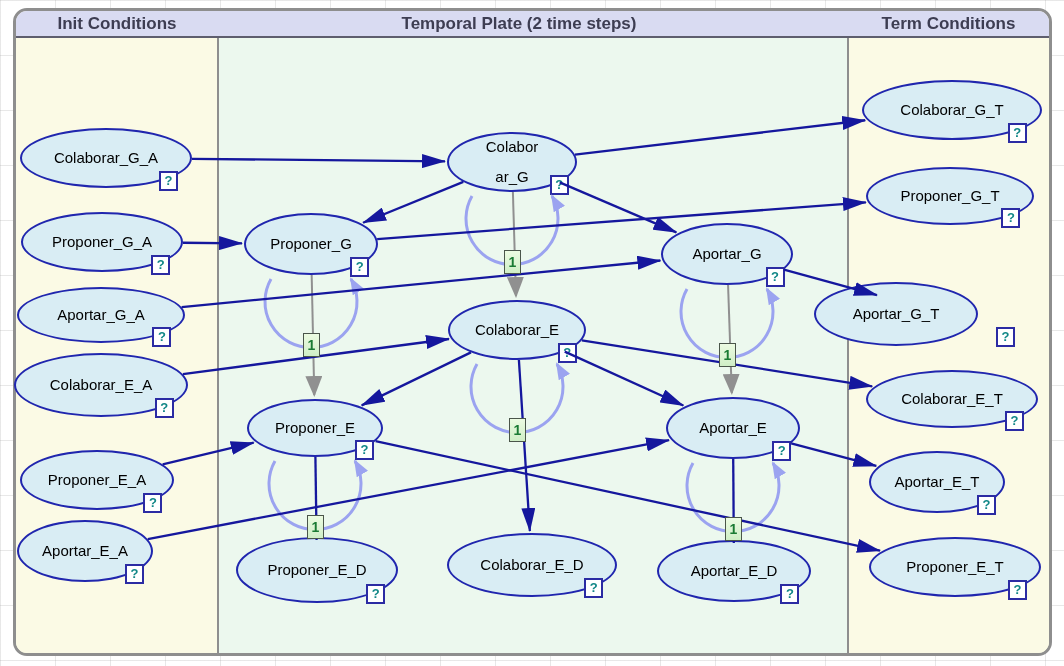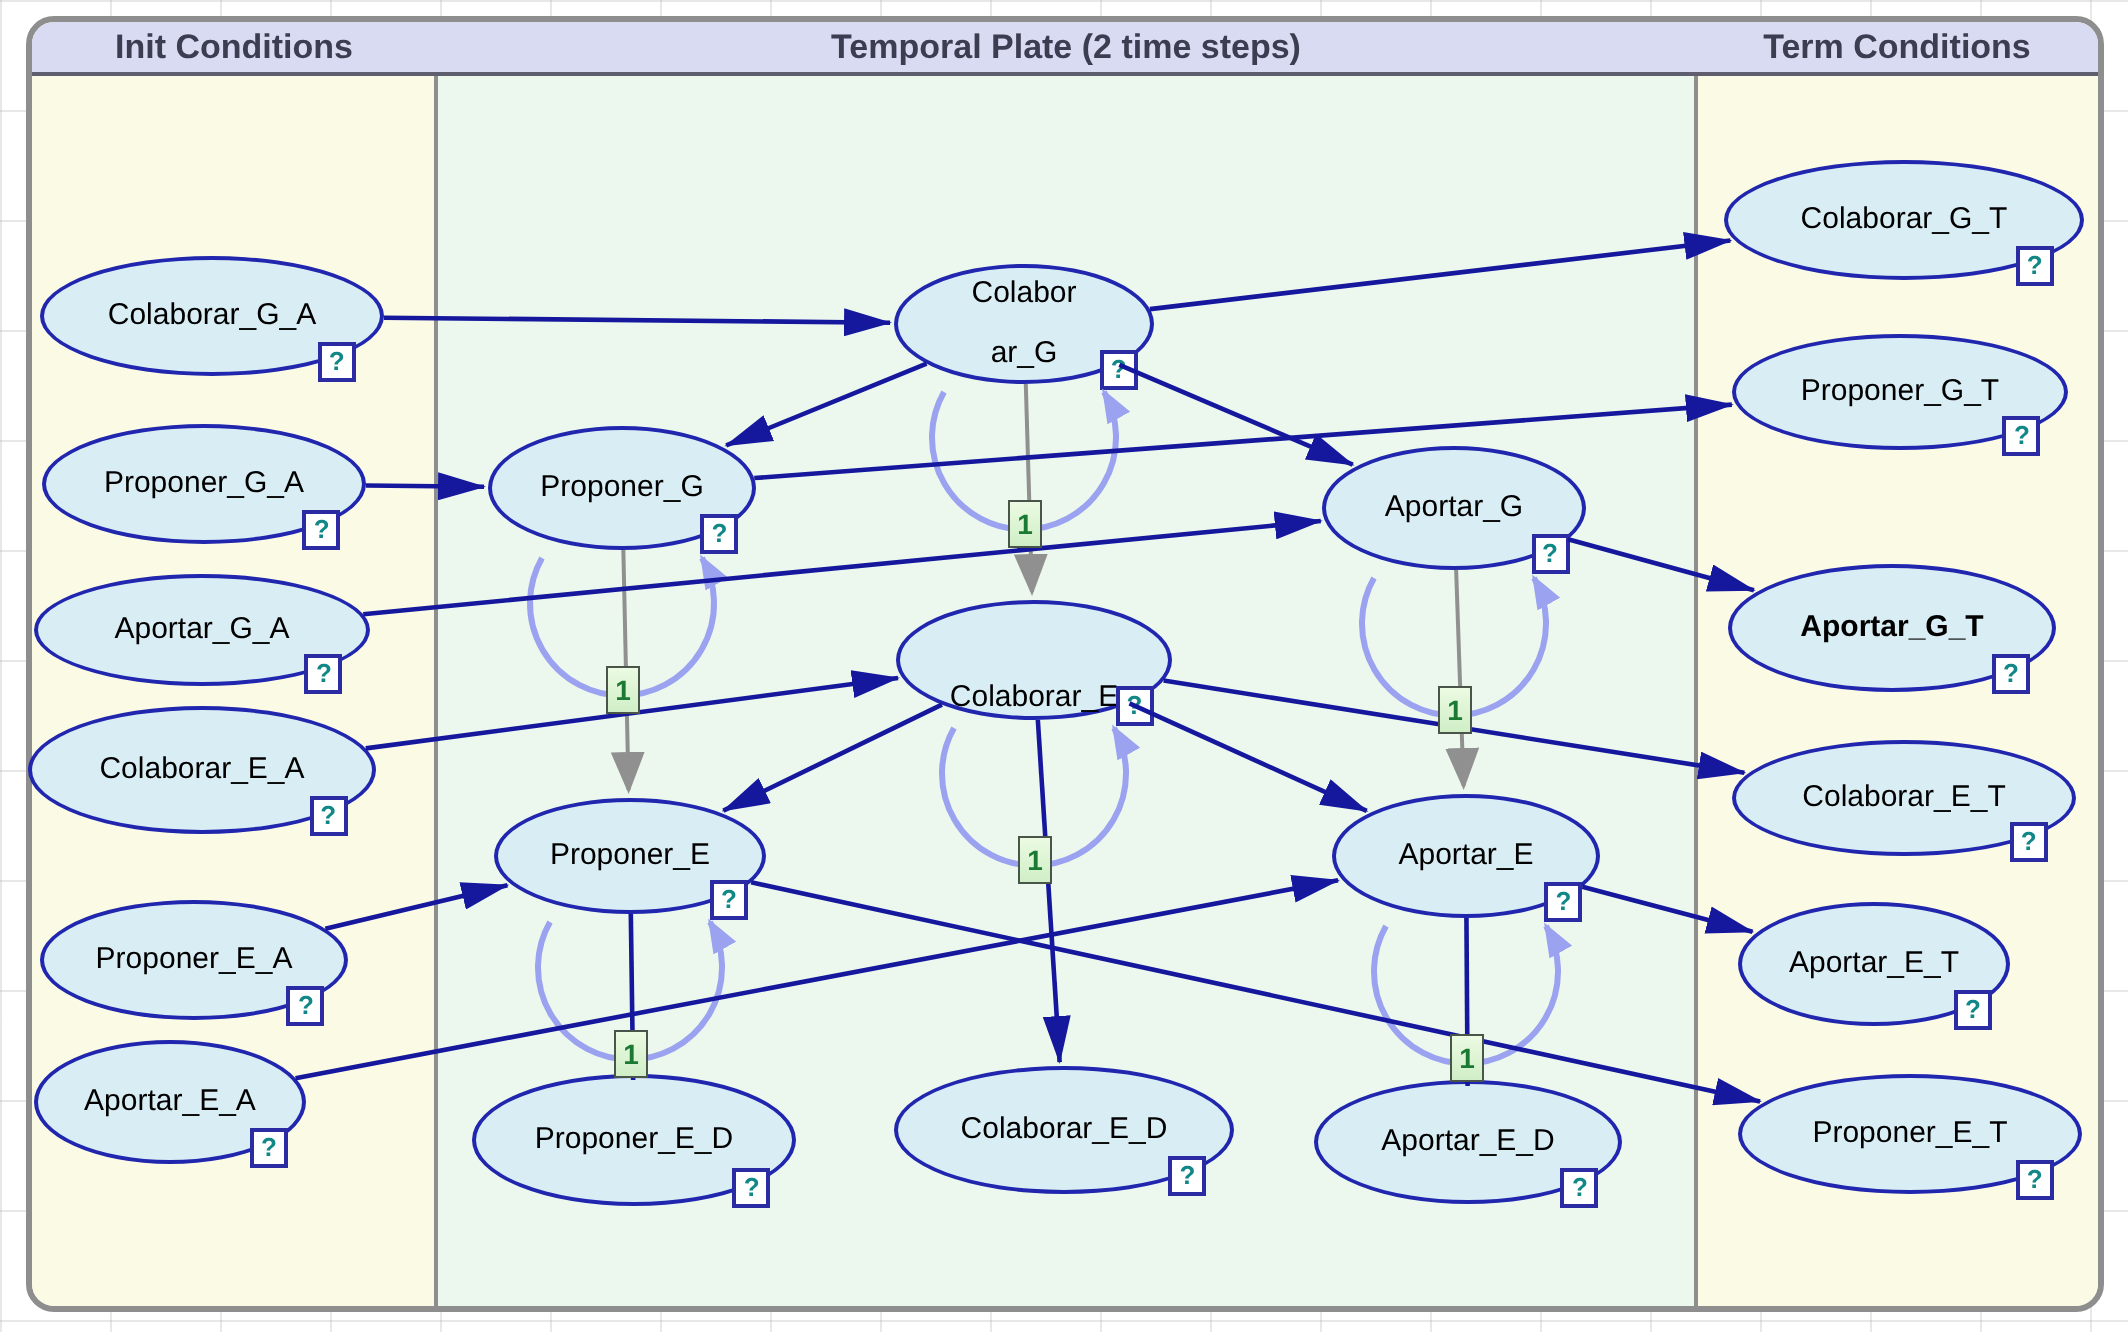--- a/index.html
+++ b/index.html
@@ -17,21 +17,21 @@
   }
   .header-band{
     position:absolute;left:0;top:0;right:0;height:25px;
     background:#d9dbf2;border-bottom:2px solid #5e5e6e;
   }
   .hdr{
     position:absolute;top:0;height:25px;line-height:25px;text-align:center;
     font-weight:bold;font-size:17px;color:#3d3d52;
   }
   .hdr-init{left:0;width:202px;}
-  .hdr-plate{left:202px;width:630px;}
+  .hdr-plate{left:188px;width:630px;}
   .hdr-term{left:832px;width:201px;}
   .panel{position:absolute;top:27px;bottom:0;}
   .panel-init{left:0;width:201px;background:#fbfae5;}
   .panel-plate{left:203px;width:628px;background:#ecf8ee;}
   .panel-term{left:833px;right:0;background:#fbfae5;}
   .divider{position:absolute;top:27px;bottom:0;width:2px;background:#8e8e8e;}
   .div-left{left:201px;}
   .div-right{left:831px;}
 
   #node-layer{position:absolute;left:0;top:0;width:1064px;height:666px;z-index:2;pointer-events:none;}
@@ -102,21 +102,21 @@
     </div>
     <div class="q-badge" style="left: 549.8px; top: 174.5px;">?</div>
     <div class="node" style="left: 244px; top: 213px; width: 134px; height: 62px;">
       <span>Proponer_G</span>
     </div>
     <div class="q-badge" style="left: 350.24px; top: 256.95px;">?</div>
     <div class="node" style="left: 661px; top: 223px; width: 132px; height: 62px;">
       <span>Aportar_G</span>
     </div>
     <div class="q-badge" style="left: 765.52px; top: 266.95px;">?</div>
-    <div class="node" style="left: 448px; top: 300px; width: 138px; height: 60px; justify-content: flex-end;">
+    <div class="node" style="left: 448px; top: 300px; width: 138px; height: 60px;">
       <span>Colaborar_E</span>
     </div>
     <div class="q-badge" style="left: 557.68px; top: 342.5px;">?</div>
     <div class="node" style="left: 247px; top: 399px; width: 136px; height: 58px;">
       <span>Proponer_E</span>
     </div>
     <div class="q-badge" style="left: 354.96px; top: 440.05px;">?</div>
     <div class="node" style="left: 666px; top: 397px; width: 134px; height: 62px;">
       <span>Aportar_E</span>
     </div>
@@ -134,21 +134,21 @@
     </div>
     <div class="q-badge" style="left: 780.44px; top: 583.95px;">?</div>
     <div class="node" style="left: 862px; top: 80px; width: 180px; height: 60px;">
       <span>Colaborar_G_T</span>
     </div>
     <div class="q-badge" style="left: 1007.8px; top: 122.5px;">?</div>
     <div class="node" style="left: 866px; top: 167px; width: 168px; height: 58px;">
       <span>Proponer_G_T</span>
     </div>
     <div class="q-badge" style="left: 1001.48px; top: 208.05px;">?</div>
-    <div class="node" style="left: 864px; top: 282px; width: 164px; height: 64px; font-weight: bold;">
+    <div class="node" style="left: 814px; top: 282px; width: 164px; height: 64px;">
       <span>Aportar_G_T</span>
     </div>
     <div class="q-badge" style="left: 996.04px; top: 327.4px;">?</div>
     <div class="node" style="left: 866px; top: 370px; width: 172px; height: 58px;">
       <span>Colaborar_E_T</span>
     </div>
     <div class="q-badge" style="left: 1004.92px; top: 411.05px;">?</div>
     <div class="node" style="left: 869px; top: 451px; width: 136px; height: 62px; justify-content: center;">
       <span>Aportar_E_T</span>
     </div>

